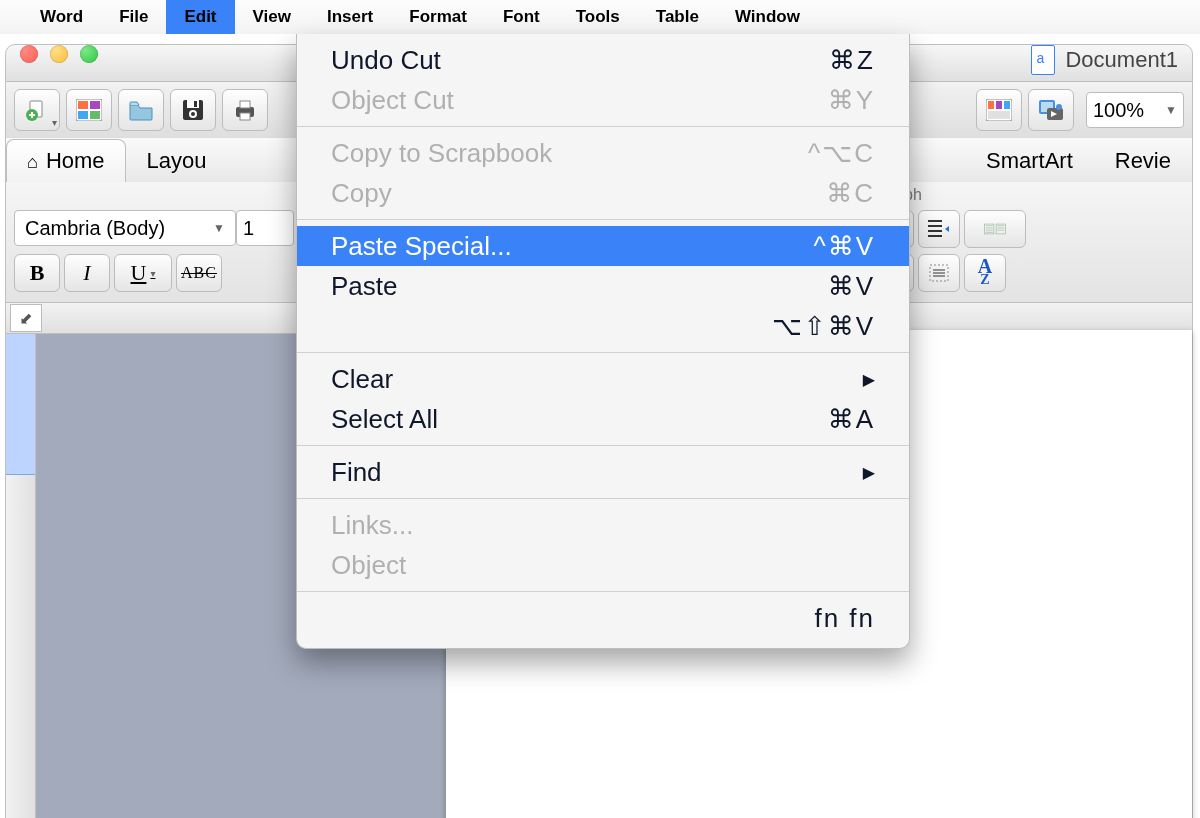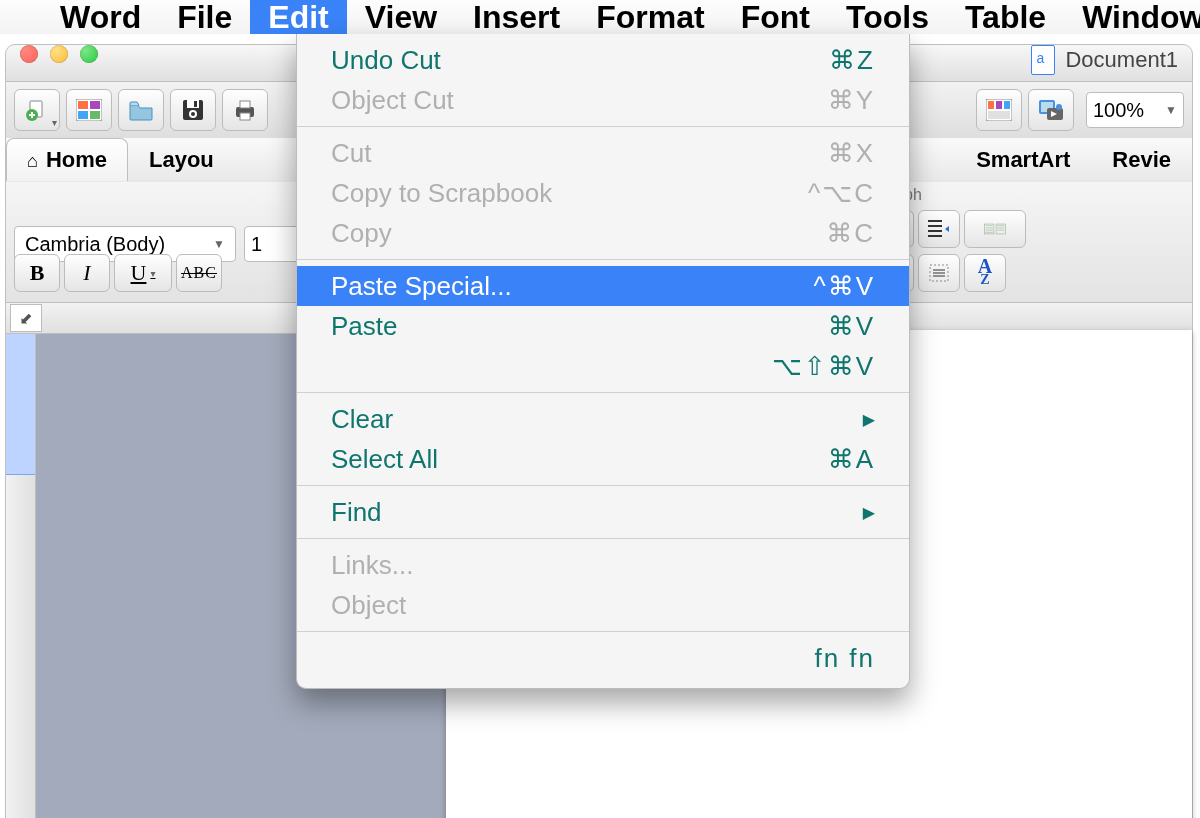--- a/index.html
+++ b/index.html
@@ -1,47 +1,47 @@
 <!DOCTYPE html>
 <html><head>
 <meta charset="utf-8">
 <style>
 html,body{margin:0;padding:0;font-family:-apple-system,"Helvetica Neue",Arial,sans-serif;width:1200px;height:818px;overflow:hidden;background:#fff;color:#000;font-size:16px;-webkit-font-smoothing:antialiased}
 
-.menubar{height:34px;background:linear-gradient(#fdfdfd,#f3f3f3);display:flex;align-items:center;padding-left:20px;font-size:32px;font-weight:600;position:relative;z-index:1}
+.menubar{height:34px;background:linear-gradient(#fdfdfd,#f3f3f3);display:flex;align-items:center;padding-left:0;font-size:17px;font-weight:600;position:relative;z-index:1}
 .apple{font-size:26px;margin-right:22px}
 .menubar .mitem{padding:0 18px;height:100%;display:flex;align-items:center;cursor:default}
 .menubar .mitem.app{font-weight:700}
-.menubar .mitem.open{background:#3a82f7;color:#ffffff}
+.menubar .mitem.open{background:#3a82f7;color:#000000}
 
 .window{position:absolute;left:5px;top:44px;width:1188px}
 .titlebar{height:36px;background:linear-gradient(#f7f7f7,#e0e0e0);border:1px solid #bfbfbf;border-top-left-radius:10px;border-top-right-radius:10px;display:flex;align-items:flex-start;padding:0 14px;position:relative}
 .lights{display:flex;gap:12px}
 .light{width:18px;height:18px;border-radius:50%;box-shadow:inset 0 0 1px rgba(0,0,0,.5)}
 .light.red{background:radial-gradient(circle at 30% 30%,#ff8a80,#ff5f57)}
 .light.yel{background:radial-gradient(circle at 30% 30%,#ffe08a,#febc2e)}
 .light.grn{background:radial-gradient(circle at 30% 30%,#7ee787,#28c840)}
 .docicon{margin-left:auto;display:flex;align-items:center;gap:10px;font-size:22px;color:#444}
 .docicon .pg{width:22px;height:28px;background:#fff;border:1px solid #3a82f7;border-radius:2px;position:relative}
 .docicon .pg:before{content:"a";font-size:14px;color:#3a82f7;position:absolute;left:4px;top:4px}
 
 .toolbar{height:56px;background:linear-gradient(#f2f2f2,#dedede);border-left:1px solid #bfbfbf;border-right:1px solid #bfbfbf;display:flex;align-items:center;padding:0 8px;gap:6px}
 .tbtn{width:44px;height:40px;border:1px solid #bcbcbc;border-radius:6px;background:linear-gradient(#fefefe,#e5e5e5);display:flex;align-items:center;justify-content:center;position:relative}
 .tbtn .dd{position:absolute;right:2px;bottom:2px;font-size:10px;color:#666}
 .zoomsel{width:84px;height:34px;border:1px solid #bcbcbc;border-radius:4px;background:#fff;font-size:20px;display:flex;align-items:center;padding:0 6px;margin-left:6px}
 .zoomsel .dd{margin-left:auto;font-size:12px;color:#666}
 
-.tabs{height:44px;background:linear-gradient(#fafafa,#e8e8e8);border-left:1px solid #bfbfbf;border-right:1px solid #bfbfbf;display:flex;align-items:flex-start;position:relative;font-size:22px;font-weight:700}
+.tabs{height:44px;background:linear-gradient(#fafafa,#e8e8e8);border-left:1px solid #bfbfbf;border-right:1px solid #bfbfbf;display:flex;align-items:flex-end;position:relative;font-size:22px;font-weight:400}
 .tab{padding:8px 20px;border:1px solid transparent;border-bottom:none}
 .tab.active{background:linear-gradient(#fff,#f2f2f2);border-color:#bfbfbf;border-top-left-radius:8px;border-top-right-radius:8px}
 .homeicon{font-size:18px;margin-right:8px}
 
 .ribbon{height:120px;border:1px solid #bfbfbf;border-top:none;background:linear-gradient(#f5f5f5,#e3e3e3);position:relative}
 .groupLabel{position:absolute;top:4px;font-size:16px;color:#777}
-.fontrow{position:absolute;left:8px;top:44px;display:flex;align-items:center;gap:8px}
+.fontrow{position:absolute;left:8px;top:28px;display:flex;align-items:center;}
 .fontsel{width:200px;height:34px;border:1px solid #bcbcbc;border-radius:4px;background:#fff;font-size:20px;display:flex;align-items:center;padding:0 10px}
 .fontsel .dd{margin-left:auto;font-size:12px;color:#666}
 .sizesel{width:44px;height:34px;border:1px solid #bcbcbc;border-radius:4px;background:#fff;font-size:20px;display:flex;align-items:center;padding:0 6px}
 .stylerow{position:absolute;left:8px;top:72px;display:flex;gap:4px}
 .sbtn{width:44px;height:36px;border:1px solid #bcbcbc;border-radius:6px;background:linear-gradient(#fefefe,#e5e5e5);display:flex;align-items:center;justify-content:center;font-family:"Times New Roman",serif;font-size:22px}
 .sbtn.b{font-weight:700}
 .sbtn.i{font-style:italic}
 .sbtn.u{text-decoration:underline}
 .sbtn.s{text-decoration:line-through;font-size:16px;letter-spacing:1px}
 .sbtn.wdd{width:56px}
@@ -61,21 +61,21 @@
 .tabstop{width:30px;height:26px;border:1px solid #bcbcbc;background:#fff;margin-left:4px;display:flex;align-items:center;justify-content:center;font-size:16px}
 .hruler{flex:1;margin-left:6px;height:100%;position:relative}
 .tick{position:absolute;top:2px;font-size:14px;color:#555}
 
 .docarea{display:flex;height:520px;border-left:1px solid #bfbfbf;border-right:1px solid #bfbfbf;background:#a3aabb}
 .vruler{width:30px;background:linear-gradient(90deg,#f2f2f2,#e0e0e0);border-right:1px solid #bfbfbf;position:relative}
 .vruler .vr-active{position:absolute;left:0;top:0;width:100%;height:140px;background:#bcd4ff;border-bottom:1px solid #79a7e8}
 .page{margin-left:410px;margin-top:-4px;width:760px;height:520px;background:#fff;box-shadow:0 2px 6px rgba(0,0,0,.3)}
 
 .menu{position:absolute;left:296px;top:34px;width:612px;background:#f5f5f5;border:1px solid #bdbdbd;border-top:none;border-bottom-left-radius:10px;border-bottom-right-radius:10px;box-shadow:0 14px 28px rgba(0,0,0,.35);z-index:50;padding:6px 0 10px}
-.menu .mi{display:flex;align-items:center;height:40px;padding:0 34px;font-size:26px;color:#0f766e}
+.menu .mi{display:flex;align-items:center;height:40px;padding:0 34px;font-size:26px;color:#0f172a}
 .menu .mi.disabled{color:#b0b0b0}
 .menu .mi.hover{background:#3a82f7;color:#fff}
 .menu .mi .gap{flex:1}
 .menu .mi .sc{font-size:26px;letter-spacing:2px}
 .menu .mi .sub{font-size:16px}
 .menu hr{border:none;border-top:1px solid #d0d0d0;margin:6px 0}
 </style>
 </head>
 <body>
 
@@ -265,25 +265,20 @@
       <span class="gap"></span>
       <span class="sc">⌘Z</span>
     </div>
     <div class="mi disabled">
       <span>Object Cut</span>
       <span class="gap"></span>
       <span class="sc">⌘Y</span>
     </div>
     <hr>
     <div class="mi disabled">
-      <span>Cut</span>
-      <span class="gap"></span>
-      <span class="sc">⌘X</span>
-    </div>
-    <div class="mi disabled">
       <span>Copy to Scrapbook</span>
       <span class="gap"></span>
       <span class="sc">^⌥C</span>
     </div>
     <div class="mi disabled">
       <span>Copy</span>
       <span class="gap"></span>
       <span class="sc">⌘C</span>
     </div>
     <hr>

